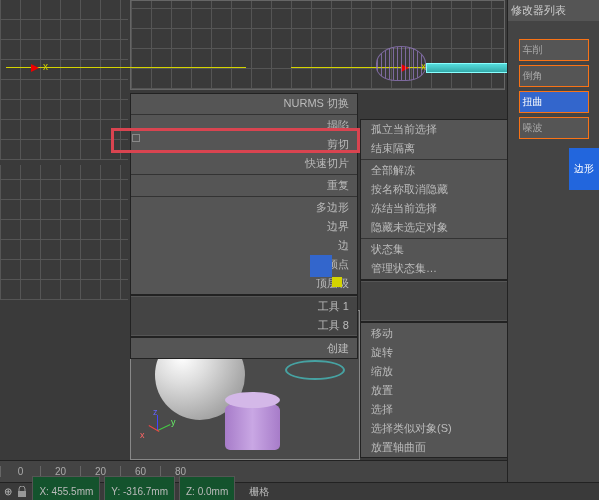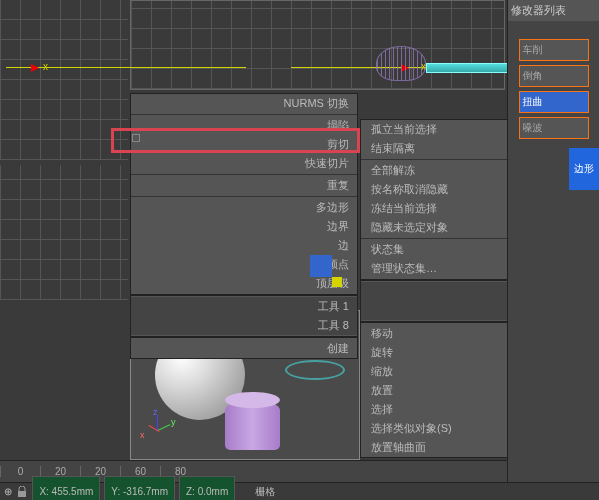--- a/index.html
+++ b/index.html
@@ -165,14 +165,14 @@
 
 <div class="status">
   <span>⊕</span>
   <svg class="lock-icon" viewBox="0 0 12 12">
       <rect x="2" y="5" width="8" height="6" fill="#999"></rect>
       <path d="M3 5 V3 a3 3 0 0 1 6 0 V5" fill="none" stroke="#999"></path>
     </svg>
   <span class="coord">X: 455.5mm</span>
   <span class="coord">Y: -316.7mm</span>
   <span class="coord">Z: 0.0mm</span>
-  <span style="margin-left:16px">栅格</span>
+  <span style="margin-left:10px">栅格</span>
 </div>
 
 </body></html>

